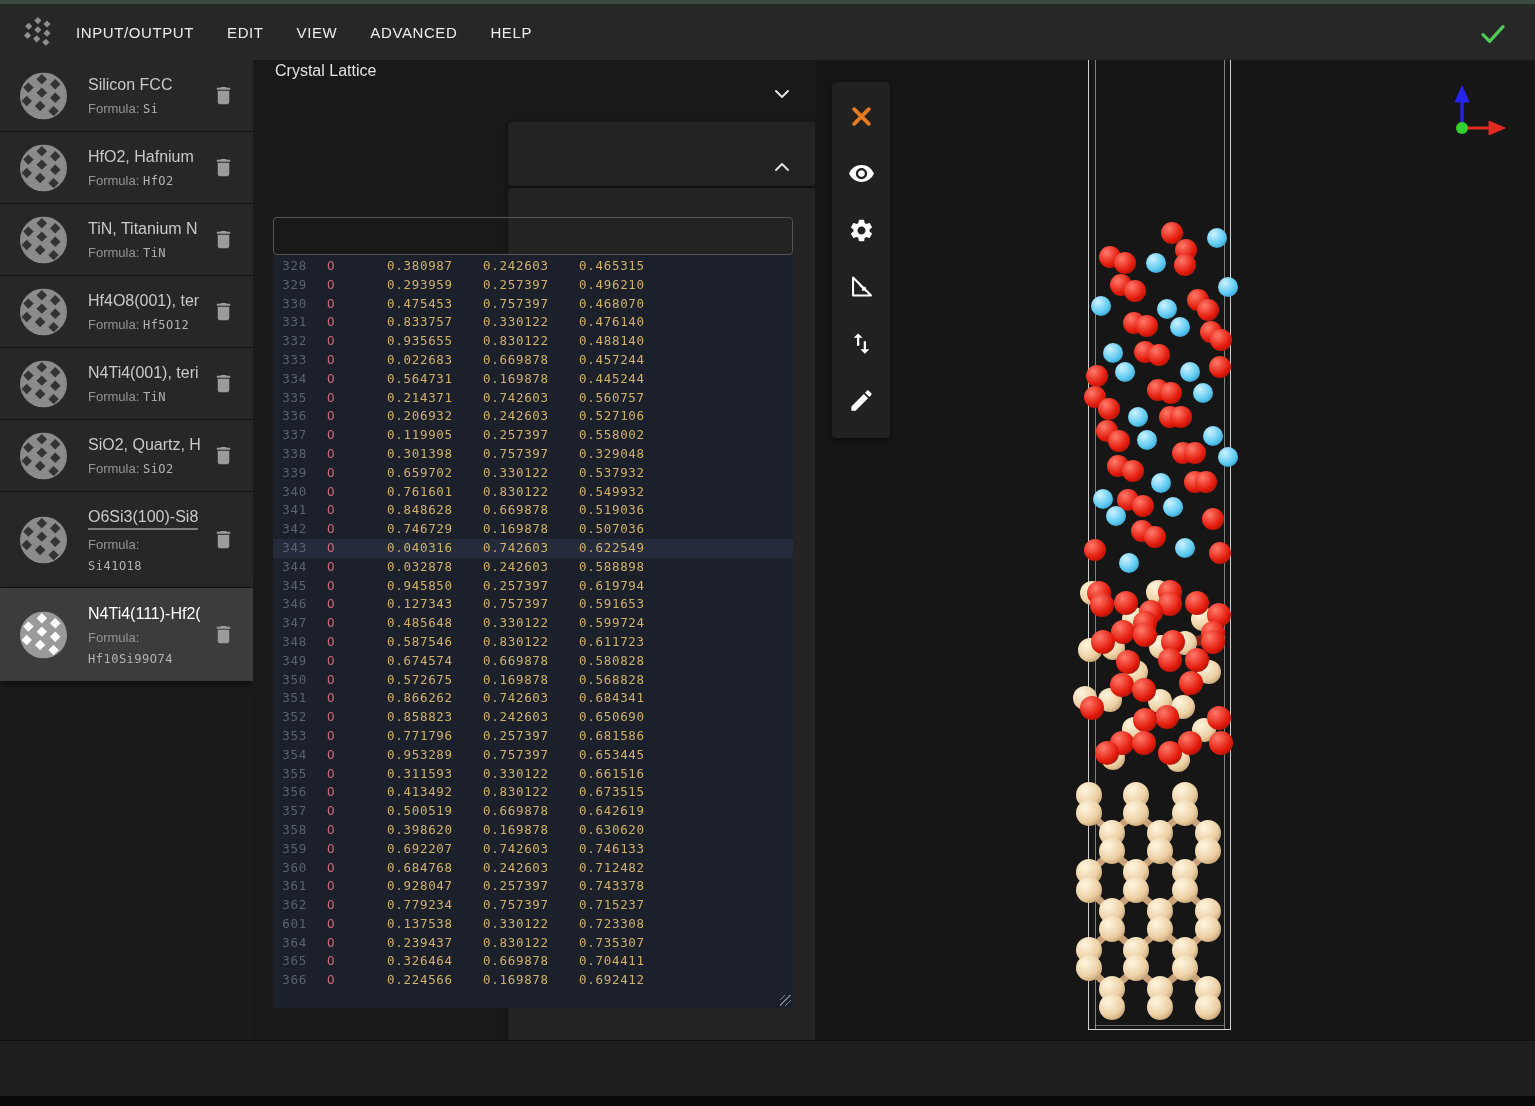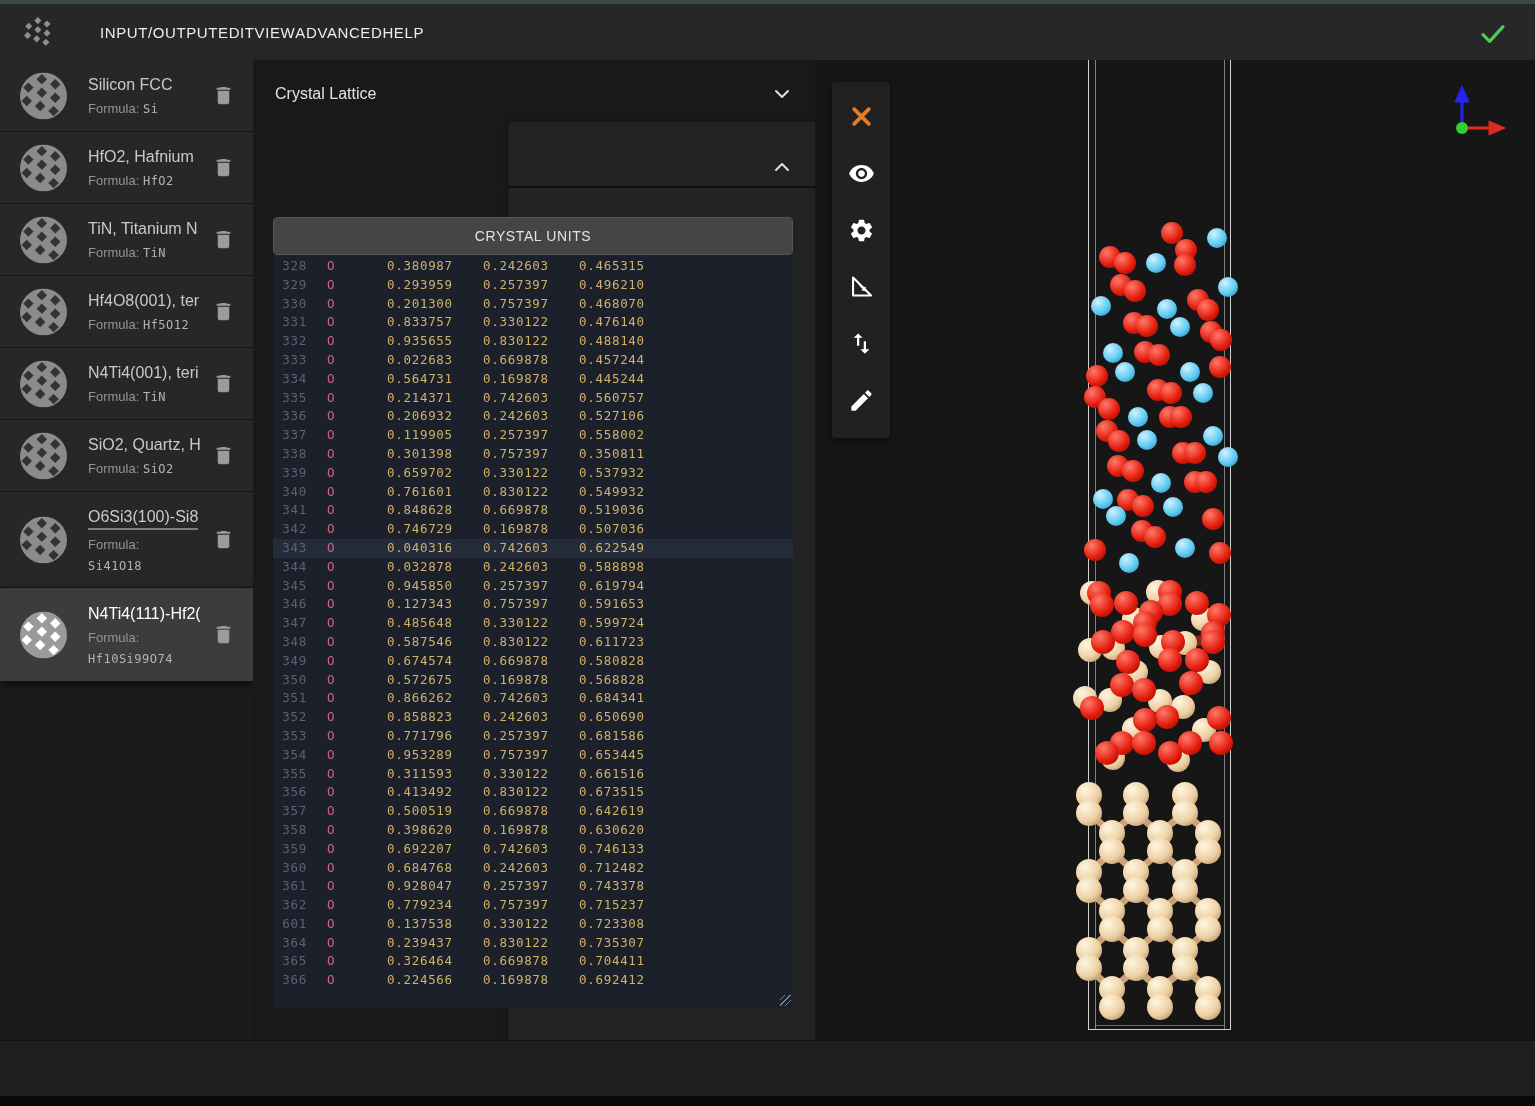--- a/index.html
+++ b/index.html
@@ -6,21 +6,21 @@
   html,body { background:#000; }
   #app {
     position:relative; width:1535px; height:1106px; overflow:hidden;
     background:#161616; font-family:"Liberation Sans", sans-serif;
     -webkit-font-smoothing:antialiased;
   }
   
   .top-strip { position:absolute; left:0; top:0; width:100%; height:4px; background:#3c4a42; }
   .header { position:absolute; left:0; top:4px; width:100%; height:56px; background:#272727; display:flex; align-items:center; }
   .logo { width:34px; height:34px; margin-left:22px; display:flex; align-items:center; justify-content:center; }
-  .menu { display:flex; margin-left:44px; }
+  .menu { display:flex; gap:33px; margin-left:20px; }
   .menu-item { color:#ededed; font-size:15px; letter-spacing:.6px; cursor:pointer; }
   .header-check { position:absolute; right:26px; top:14px; width:32px; height:32px; }
   
   .sidebar { position:absolute; left:0; top:60px; width:253px; height:980px; background:#1b1b1b; }
   .side-item { position:relative; width:253px; height:72px; background:#272727; border-bottom:1px solid #151515; }
   .side-item.tall { height:96px; }
   .side-item.selected { height:93px; background:#3c3c3c; box-shadow:0 3px 8px rgba(0,0,0,.6); border-bottom:none; }
   .avatar { position:absolute; left:20px; top:50%; transform:translateY(-50%); width:47px; height:47px; }
   .side-text { position:absolute; left:88px; top:50%; transform:translateY(-50%); width:112px; overflow:hidden; }
   .side-title { color:#c9c9c9; font-size:16px; white-space:nowrap; margin-bottom:7px; }
@@ -28,21 +28,21 @@
   .side-title.underlined { display:inline-block; border-bottom:1px solid #d4d4d4; padding-bottom:3px; }
   .side-formula { color:#949494; font-size:13px; white-space:nowrap; }
   .side-formula .mono, .formula-value { font-family:"DejaVu Sans Mono", monospace; font-size:12px; color:#b3b3b3; letter-spacing:.5px; }
   .formula-value { display:block; margin-top:7px; }
   .trash-btn { position:absolute; right:18px; top:50%; transform:translateY(-50%); width:24px; height:24px; background:none; border:none; cursor:pointer; }
   
   .middle { position:absolute; left:253px; top:60px; width:562px; height:980px; background:#191919; }
   .card { position:absolute; background:#232323; border-radius:4px; box-shadow:0 1px 4px rgba(0,0,0,.55); }
   .card-lattice { left:255px; top:62px; width:560px; height:64px; }
   .card-basis { left:255px; top:128px; width:560px; height:904px; }
-  .panel-header { position:absolute; left:275px; display:flex; align-items:center; cursor:pointer; color:#e2e2e2; font-size:16px; }
+  .panel-header { position:absolute; left:275px; display:flex; align-items:flex-start; cursor:pointer; color:#e2e2e2; font-size:16px; }
   .ph-lattice { top:62px; height:64px; }
   .ph-basis { top:128px; height:77px; }
   .chevron { position:absolute; left:770px; width:24px; height:24px; cursor:pointer; }
   .ch-lattice { top:82px; } .ch-basis { top:155px; }
   
   .tabs { position:absolute; left:273px; top:217px; width:520px; height:38px; display:flex; border:1px solid #565656; border-radius:4px; overflow:hidden; }
   .tab { flex:1; display:flex; align-items:center; justify-content:center; color:#e3e3e3; font-size:14px; letter-spacing:.6px; cursor:pointer; }
   .tab.active { background:#454545; }
   .tab + .tab { border-left:1px solid #565656; }
   
@@ -278,21 +278,20 @@
         <polyline points="6,9 12,15 18,9" fill="none" stroke="#e0e0e0" stroke-width="2" stroke-linecap="round" stroke-linejoin="round"></polyline>
       </svg>
   </div>
   <div class="chevron ch-basis">
     <svg viewBox="0 0 24 24" width="24" height="24">
         <polyline points="6,15 12,9 18,15" fill="none" stroke="#e0e0e0" stroke-width="2" stroke-linecap="round" stroke-linejoin="round"></polyline>
       </svg>
   </div>
 
   <div class="tabs">
-    <div class="tab active">CRYSTAL UNITS</div>
   </div>
 
   <div class="editor">
     <div id="ed-lines">
         <div class="ed-row">
           <span class="ed-ln">328</span>
           <span class="ed-el">O</span>
           <span class="ed-c">0.380987</span>
           <span class="ed-c">0.242603</span>
           <span class="ed-c">0.465315</span>
@@ -300,21 +299,21 @@
         <div class="ed-row">
           <span class="ed-ln">329</span>
           <span class="ed-el">O</span>
           <span class="ed-c">0.293959</span>
           <span class="ed-c">0.257397</span>
           <span class="ed-c">0.496210</span>
         </div>
         <div class="ed-row">
           <span class="ed-ln">330</span>
           <span class="ed-el">O</span>
-          <span class="ed-c">0.201300</span>
+          <span class="ed-c">0.475453</span>
           <span class="ed-c">0.757397</span>
           <span class="ed-c">0.468070</span>
         </div>
         <div class="ed-row">
           <span class="ed-ln">331</span>
           <span class="ed-el">O</span>
           <span class="ed-c">0.833757</span>
           <span class="ed-c">0.330122</span>
           <span class="ed-c">0.476140</span>
         </div>
@@ -358,21 +357,21 @@
           <span class="ed-el">O</span>
           <span class="ed-c">0.119905</span>
           <span class="ed-c">0.257397</span>
           <span class="ed-c">0.558002</span>
         </div>
         <div class="ed-row">
           <span class="ed-ln">338</span>
           <span class="ed-el">O</span>
           <span class="ed-c">0.301398</span>
           <span class="ed-c">0.757397</span>
-          <span class="ed-c">0.350811</span>
+          <span class="ed-c">0.329048</span>
         </div>
         <div class="ed-row">
           <span class="ed-ln">339</span>
           <span class="ed-el">O</span>
           <span class="ed-c">0.659702</span>
           <span class="ed-c">0.330122</span>
           <span class="ed-c">0.537932</span>
         </div>
         <div class="ed-row">
           <span class="ed-ln">340</span>

